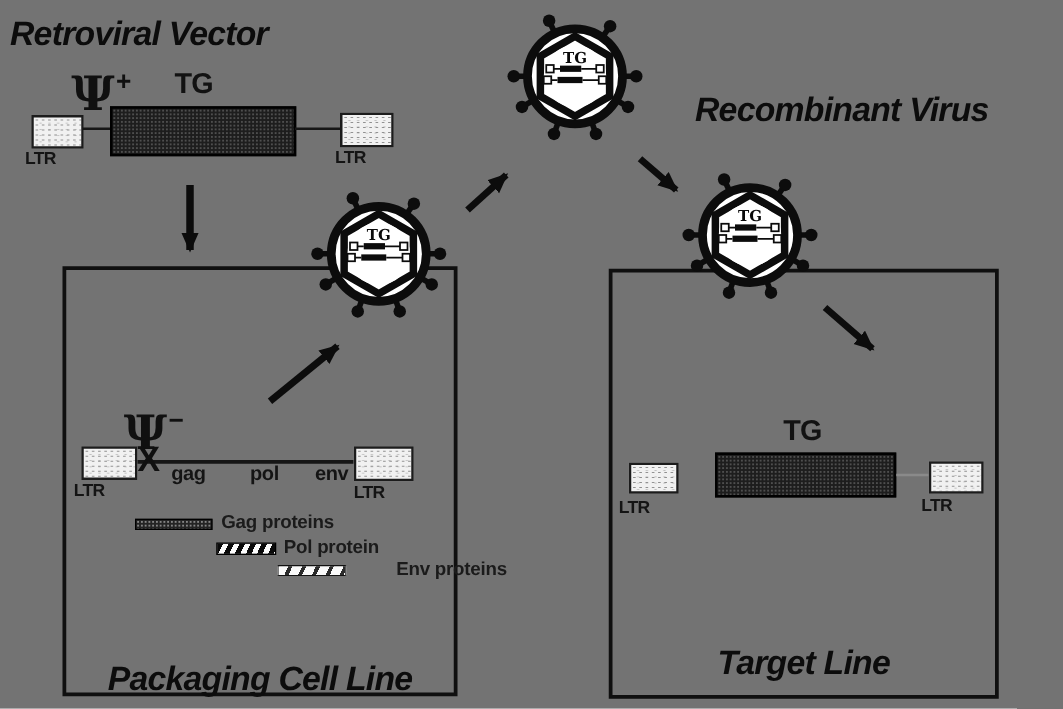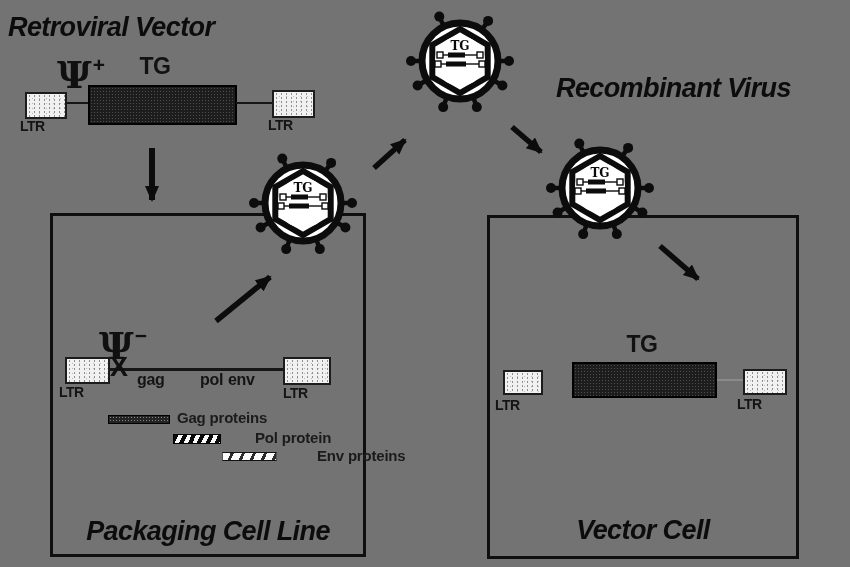--- a/index.html
+++ b/index.html
@@ -83,42 +83,42 @@
   <div class="abs tg-title" style="left:125px;top:53px;width:60px;">TG</div>
   <div class="abs ltr-box" style="left:25px;top:92px;width:42px;height:27px;"></div>
   <div class="abs connector" style="left:66px;top:102px;width:23px;height:2px;"></div>
   <div class="abs tg-box" style="left:88px;top:85px;width:149px;height:40px;"></div>
   <div class="abs connector" style="left:236px;top:102px;width:37px;height:2px;"></div>
   <div class="abs ltr-box" style="left:272px;top:90px;width:43px;height:28px;"></div>
   <div class="abs lbl" style="left:20px;top:118px;width:52px;">LTR</div>
   <div class="abs lbl" style="left:268px;top:117px;width:52px;">LTR</div>
 
   <div class="abs cell-box" style="left:50px;top:213px;width:310px;height:338px;"></div>
-  <div class="abs cell-label" style="left:50px;top:516px;width:316px;">Packaging Cell Line</div>
+  <div class="abs cell-label" style="left:50px;top:528px;width:316px;">Packaging Cell Line</div>
 
   <div class="abs psi" style="left:99px;top:327px;"><span>Ψ</span><sup>−</sup></div>
   <div class="abs x-mark" style="left:110px;top:352px;">X</div>
   <div class="abs ltr-box" style="left:65px;top:357px;width:45px;height:27px;"></div>
   <div class="abs connector" style="left:110px;top:368px;width:173px;height:3px;"></div>
   <div class="abs ltr-box" style="left:283px;top:357px;width:48px;height:28px;"></div>
   <div class="abs gene" style="left:137px;top:371px;">gag</div>
   <div class="abs gene" style="left:184px;top:371px;margin-left:16px;">pol</div>
-  <div class="abs gene" style="left:228px;top:371px;">env</div>
+  <div class="abs gene" style="left:252px;top:371px;">env</div>
   <div class="abs lbl" style="left:59px;top:384px;width:56px;">LTR</div>
   <div class="abs lbl" style="left:283px;top:385px;width:48px;">LTR</div>
 
   <div class="abs bar-gag" style="left:108px;top:415px;width:62px;height:9px;"></div>
   <div class="abs legend-text" style="left:177px;top:409px;">Gag proteins</div>
   <div class="abs bar-pol" style="left:173px;top:434px;width:48px;height:10px;"></div>
-  <div class="abs legend-text" style="left:227px;top:429px;margin-left:28px;">Pol protein</div>
+  <div class="abs legend-text" style="left:227px;top:429px;">Pol protein</div>
   <div class="abs bar-env" style="left:222px;top:452px;width:55px;height:9px;"></div>
   <div class="abs legend-text" style="left:289px;top:447px;margin-left:28px;">Env proteins</div>
 
   <div class="abs cell-box" style="left:487px;top:215px;width:306px;height:338px;"></div>
-  <div class="abs cell-label" style="left:487px;top:515px;width:312px;">Vector Cell</div>
+  <div class="abs cell-label" style="left:487px;top:515px;width:312px;">Target Line</div>
 
   <div class="abs tg-title" style="left:602px;top:331px;width:80px;">TG</div>
   <div class="abs ltr-box" style="left:503px;top:370px;width:40px;height:25px;"></div>
   <div class="abs tg-box" style="left:572px;top:362px;width:145px;height:36px;"></div>
   <div class="abs connector-thin" style="left:717px;top:379px;width:26px;height:2px;"></div>
   <div class="abs ltr-box" style="left:743px;top:369px;width:44px;height:26px;"></div>
   <div class="abs lbl" style="left:495px;top:397px;width:56px;">LTR</div>
   <div class="abs lbl" style="left:737px;top:396px;width:56px;">LTR</div>
 
   <svg class="abs virus" style="left:402px;top:3px;" width="116" height="116" viewBox="0 0 116 116">

